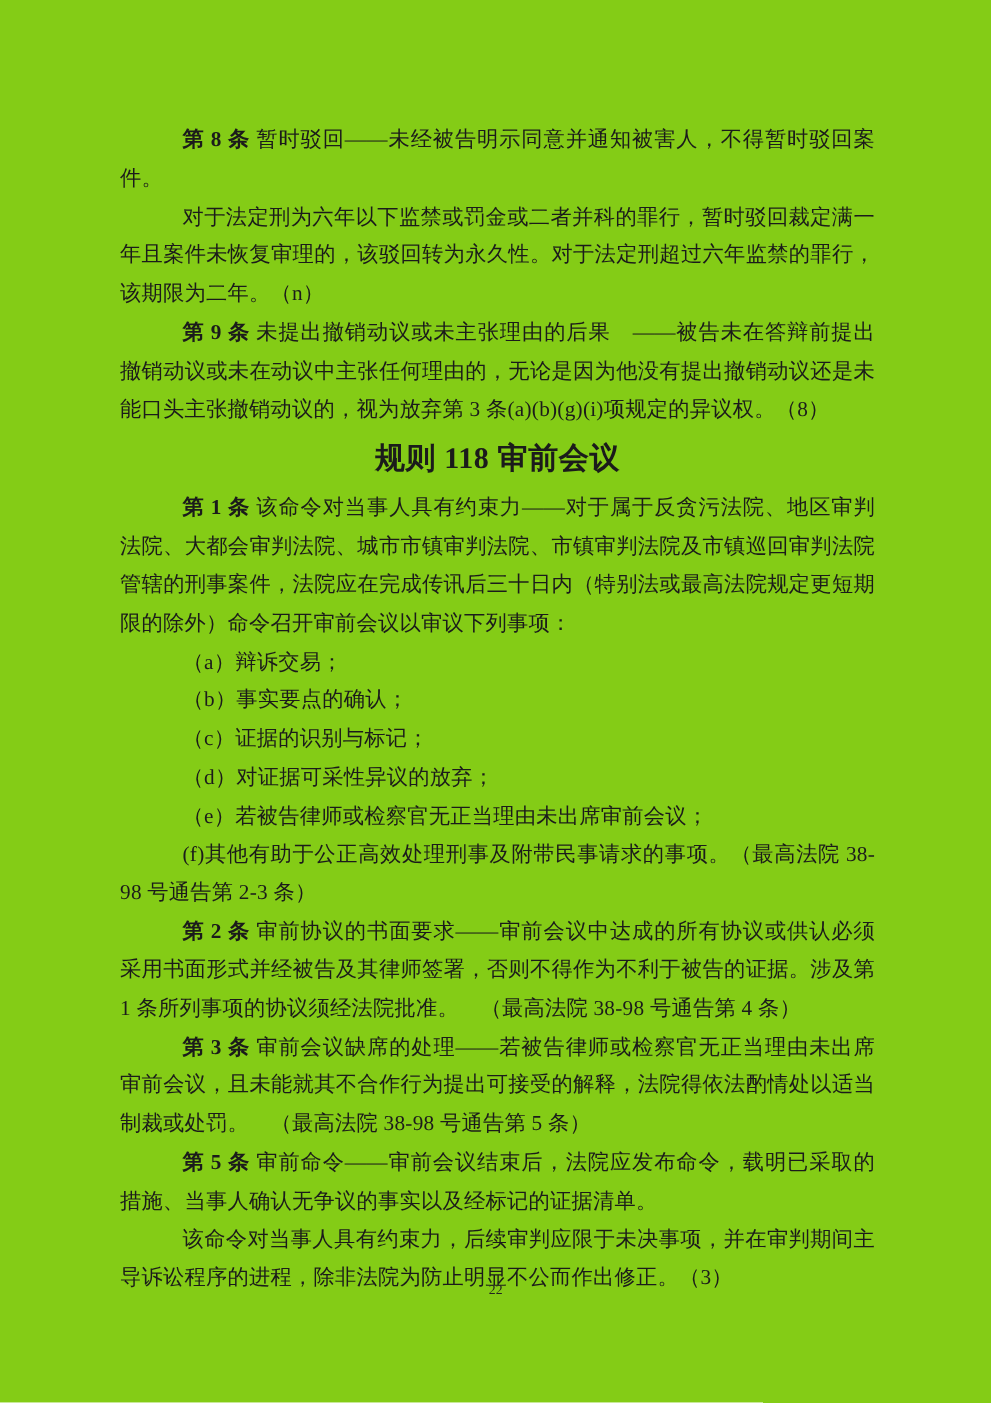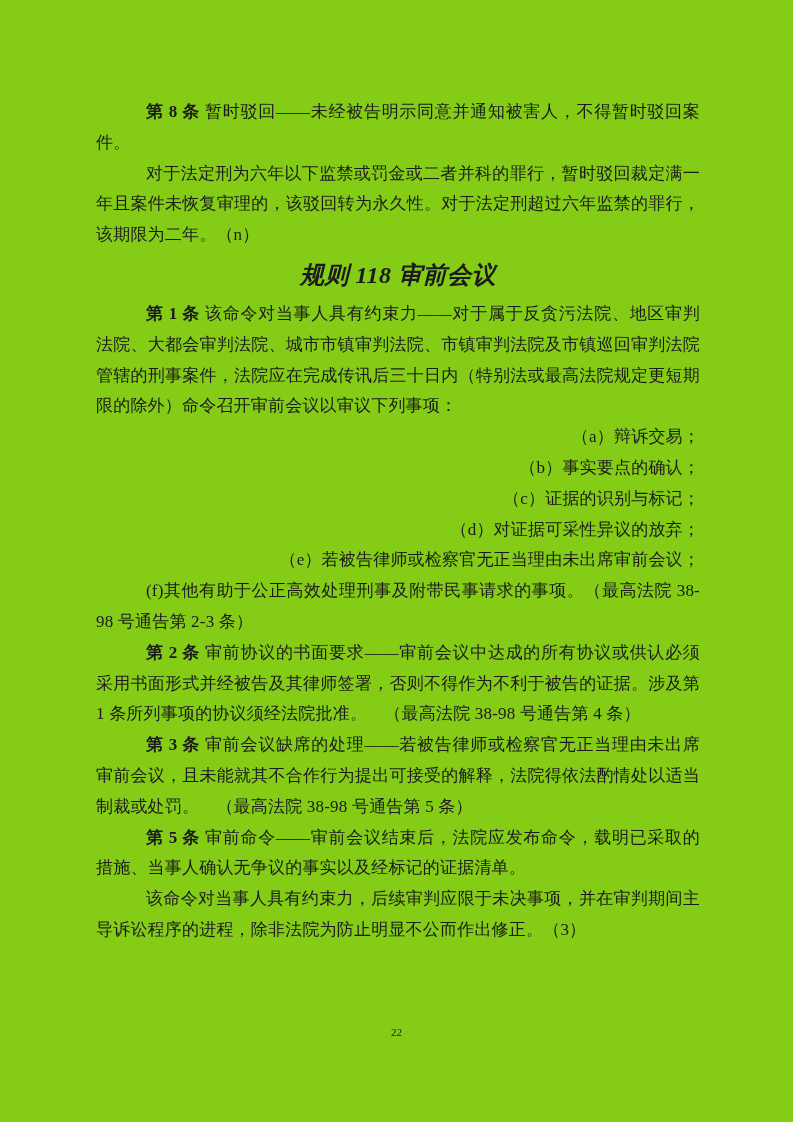--- a/index.html
+++ b/index.html
@@ -24,53 +24,53 @@
   }
   .content p {
     margin: 0;
     font-size: 17px;
     line-height: 30.8px;
     text-align: justify;
     text-indent: 50px;
     letter-spacing: 0.2px;
   }
   .content p.list-item {
-    text-align: right;
+    text-align: left;
   }
   .article-label {
     font-weight: bold;
   }
   .rule-heading {
     margin: 4px 0;
     font-size: 24px;
     line-height: 40px;
     font-weight: bold;
     text-align: center;
     text-indent: 0;
     letter-spacing: 0.5px;
-    font-style: italic;
   }
   .page-number {
     position: absolute;
     top: 1022px;
     left: 0;
     width: 100%;
     text-align: center;
     font-size: 11px;
     line-height: 20px;
     color: #222222;
   }
 </style>
 </head>
 <body>
 
 <div class="page">
   <article class="content">
       <p class="paragraph"><span class="article-label">第 8 条</span> <span>暂时驳回——未经被告明示同意并通知被害人，不得暂时驳回案件。</span></p>
       <p class="paragraph"><span>对于法定刑为六年以下监禁或罚金或二者并科的罪行，暂时驳回裁定满一年且案件未恢复审理的，该驳回转为永久性。对于法定刑超过六年监禁的罪行，该期限为二年。（n）</span></p>
+      <p class="paragraph"><span class="article-label">第 9 条</span> <span>未提出撤销动议或未主张理由的后果　——被告未在答辩前提出撤销动议或未在动议中主张任何理由的，无论是因为他没有提出撤销动议还是未能口头主张撤销动议的，视为放弃第 3 条(a)(b)(g)(i)项规定的异议权。（8）</span></p>
       <h2 class="rule-heading">规则 118 审前会议</h2>
       <p class="paragraph"><span class="article-label">第 1 条</span> <span>该命令对当事人具有约束力——对于属于反贪污法院、地区审判法院、大都会审判法院、城市市镇审判法院、市镇审判法院及市镇巡回审判法院管辖的刑事案件，法院应在完成传讯后三十日内（特别法或最高法院规定更短期限的除外）命令召开审前会议以审议下列事项：</span></p>
       <p class="list-item"><span>（a）辩诉交易；</span></p>
       <p class="list-item"><span>（b）事实要点的确认；</span></p>
       <p class="list-item"><span>（c）证据的识别与标记；</span></p>
       <p class="list-item"><span>（d）对证据可采性异议的放弃；</span></p>
       <p class="list-item"><span>（e）若被告律师或检察官无正当理由未出席审前会议；</span></p>
       <p class="paragraph"><span>(f)其他有助于公正高效处理刑事及附带民事请求的事项。（最高法院 38-98 号通告第 2-3 条）</span></p>
       <p class="paragraph"><span class="article-label">第 2 条</span> <span>审前协议的书面要求——审前会议中达成的所有协议或供认必须采用书面形式并经被告及其律师签署，否则不得作为不利于被告的证据。涉及第 1 条所列事项的协议须经法院批准。　（最高法院 38-98 号通告第 4 条）</span></p>
       <p class="paragraph"><span class="article-label">第 3 条</span> <span>审前会议缺席的处理——若被告律师或检察官无正当理由未出席审前会议，且未能就其不合作行为提出可接受的解释，法院得依法酌情处以适当制裁或处罚。　（最高法院 38-98 号通告第 5 条）</span></p>

